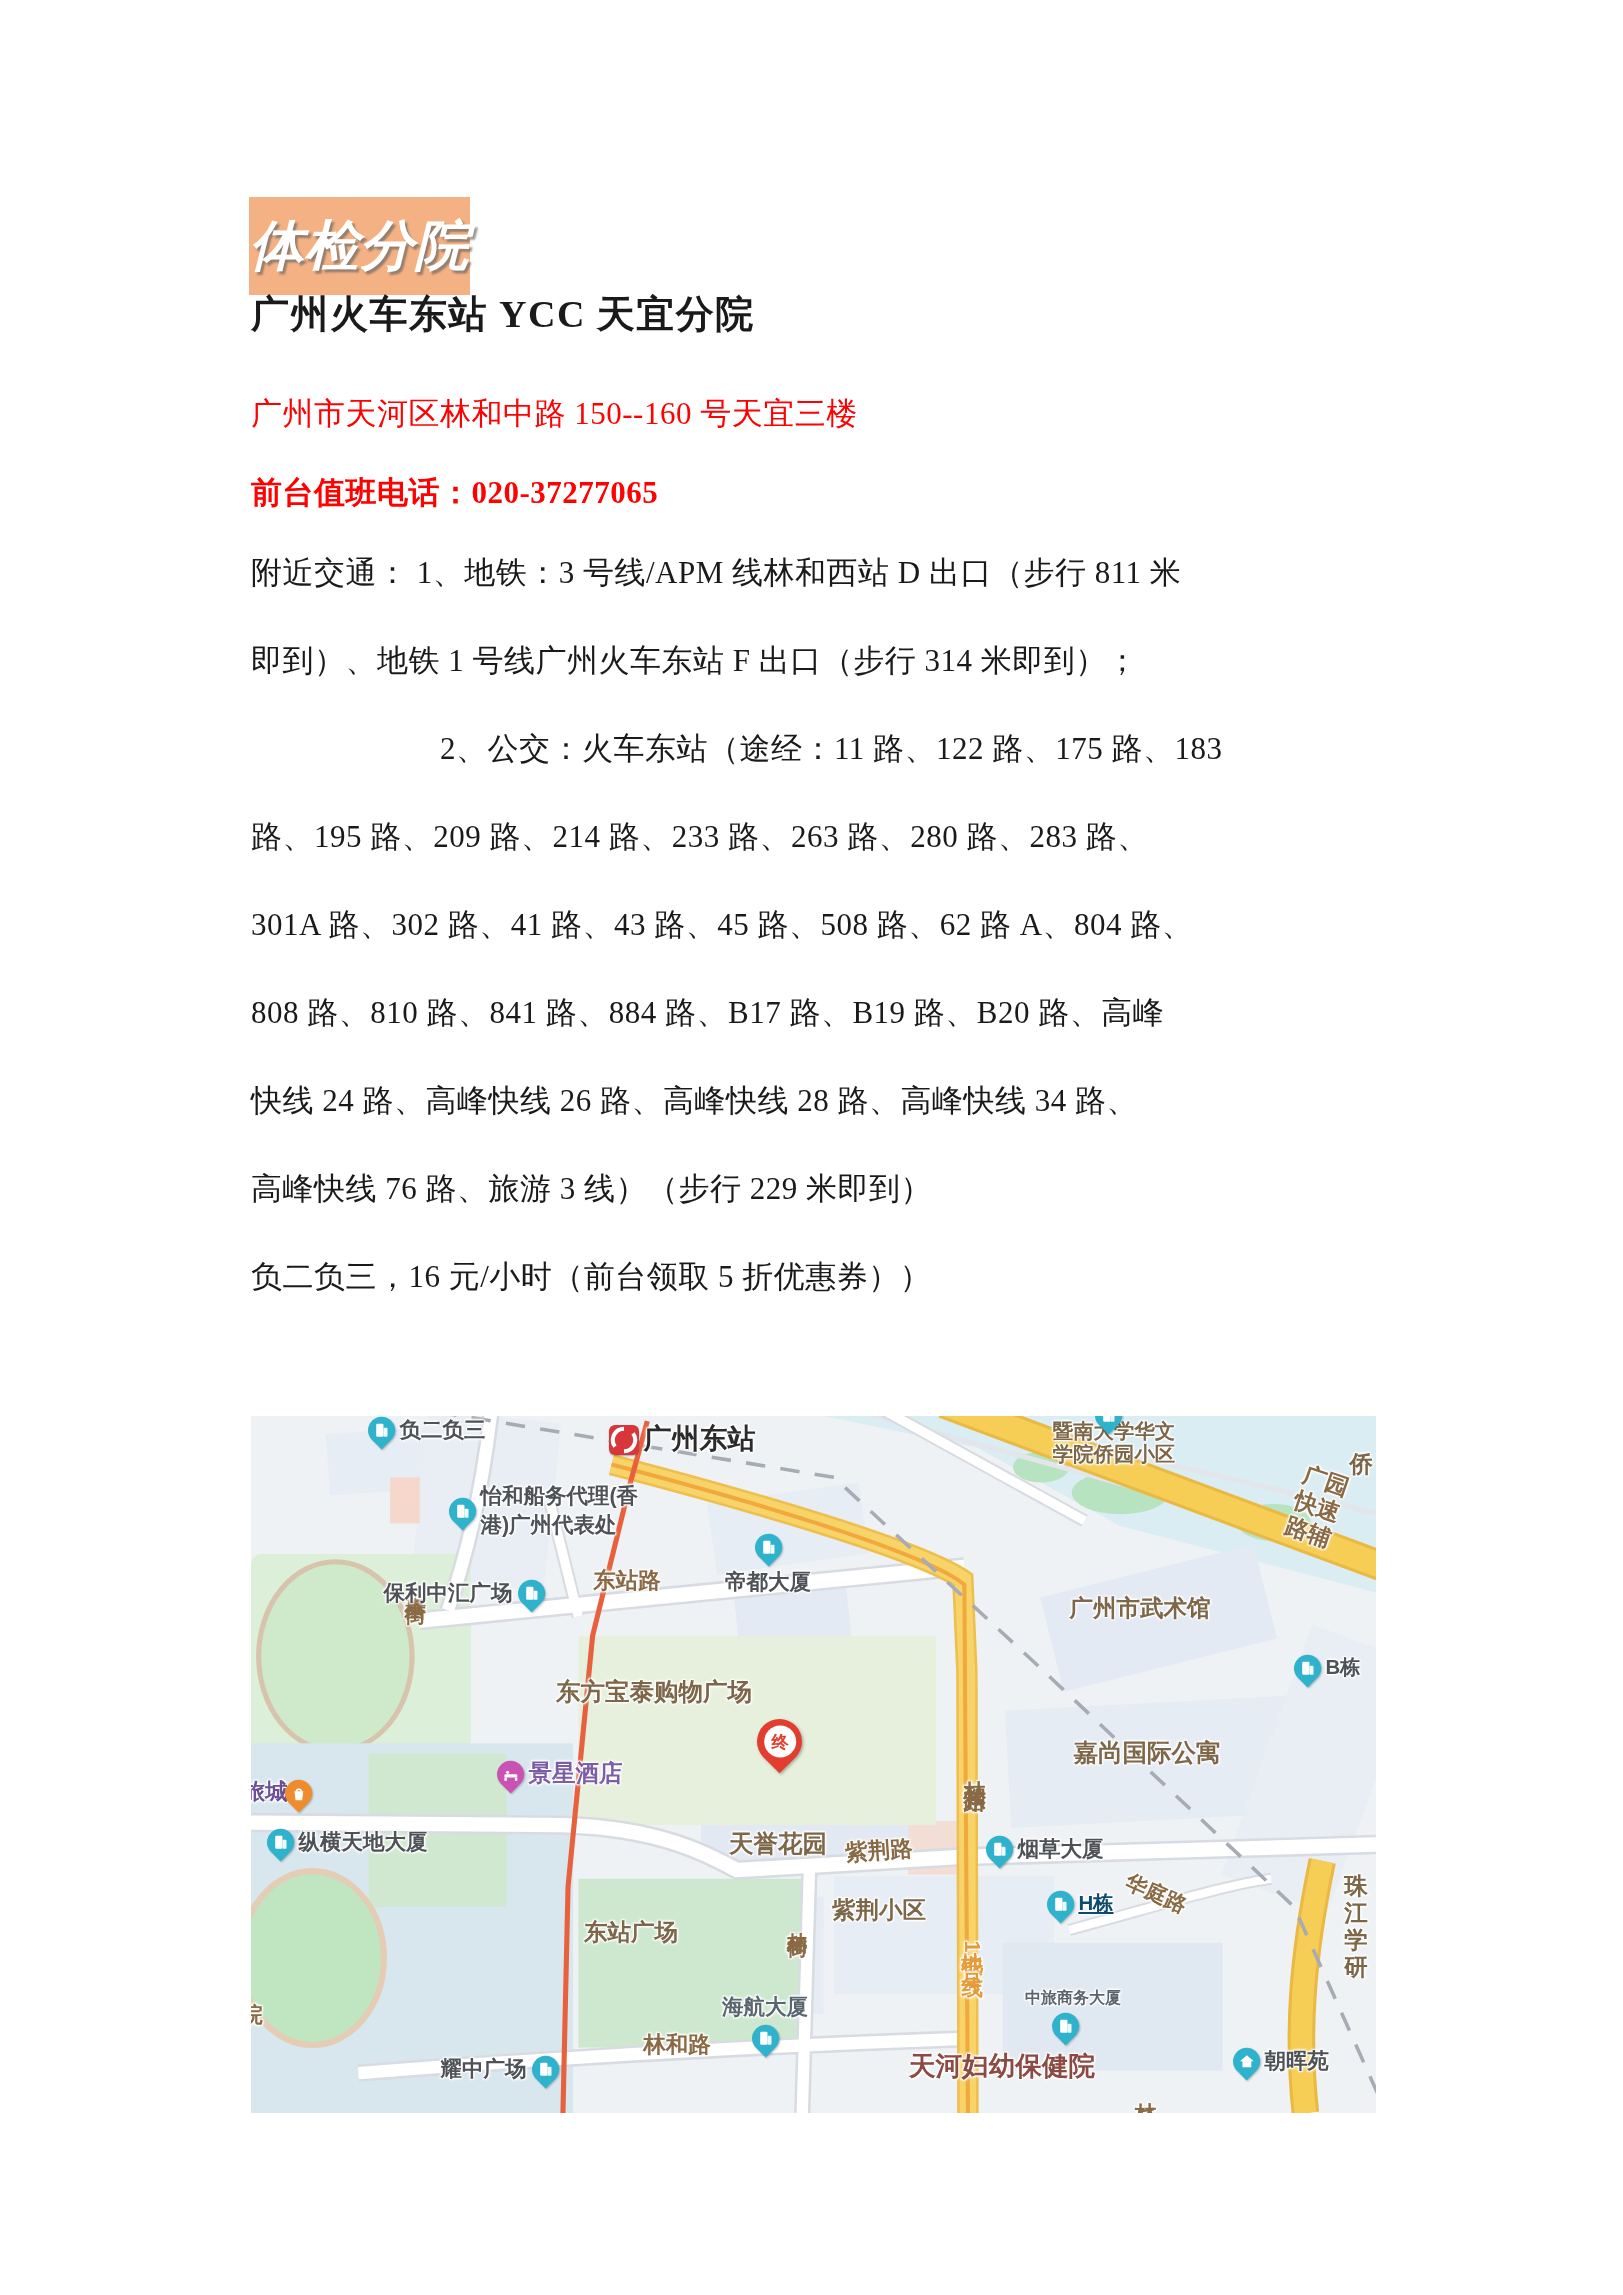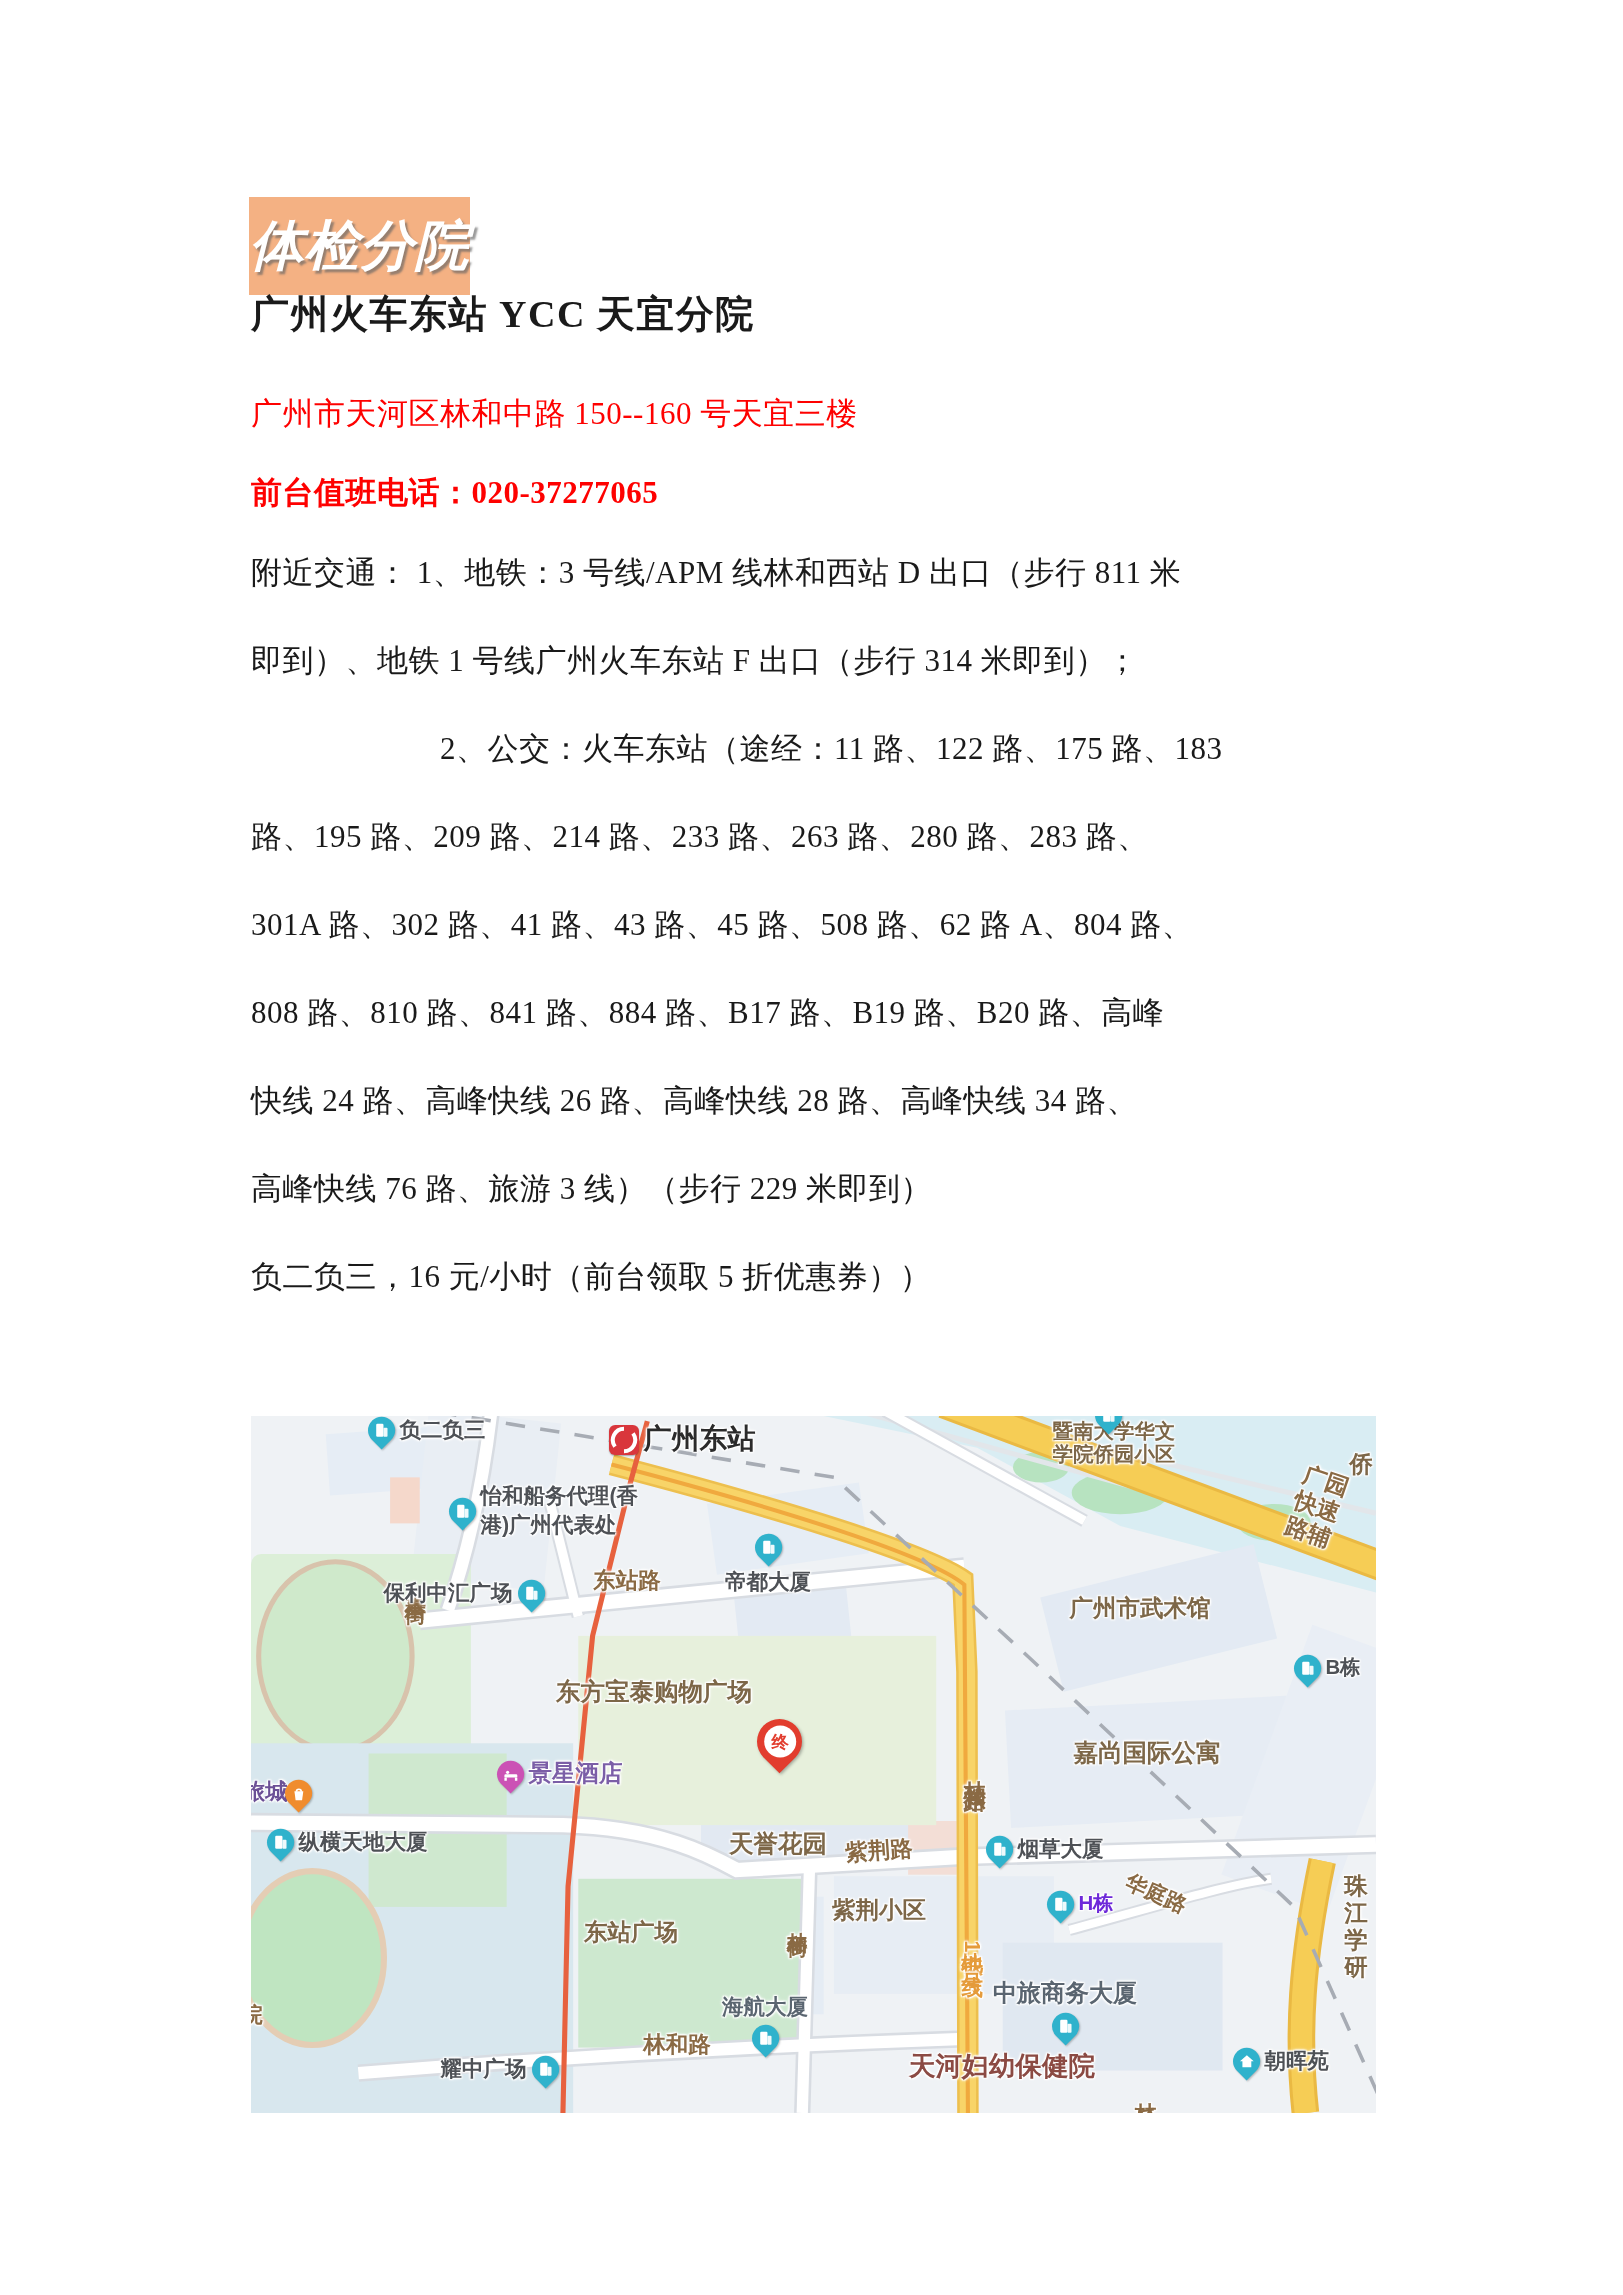--- a/index.html
+++ b/index.html
@@ -237,32 +237,32 @@
         </div>
         <div class="pin-wrap" style="left: 809px; top: 504px;">
           <div class="pin" style="background: rgb(47, 178, 204);">
             <span class="pin-glyph">
               <svg viewBox="0 0 24 24">
                 <rect x="5" y="4" width="9" height="16" rx="1.5" fill="#fff"></rect>
                 <rect x="14" y="9" width="5" height="11" rx="1" fill="#fff" opacity=".92"></rect>
               </svg>
             </span>
           </div>
-          <div class="pin-label" style="font-size: 20.4px; color: #6d28d9; left: 18.4px; top: -17.4px; transform: translateY(-50%); text-align: right; white-space: pre;">H栋</div>
+          <div class="pin-label" style="font-size: 20.4px; color: #0c4a6e; left: 18.4px; top: -17.4px; transform: translateY(-50%); text-align: right; white-space: pre; text-decoration: underline;">H栋</div>
         </div>
         <div class="pin-wrap" style="left: 814px; top: 626px;">
           <div class="pin" style="background: rgb(47, 178, 204);">
             <span class="pin-glyph">
               <svg viewBox="0 0 24 24">
                 <rect x="5" y="4" width="9" height="16" rx="1.5" fill="#fff"></rect>
                 <rect x="14" y="9" width="5" height="11" rx="1" fill="#fff" opacity=".92"></rect>
               </svg>
             </span>
           </div>
-          <div class="pin-label" style="font-size: 24px; color: rgb(90, 101, 112); bottom: 33px; left: 0px; transform: translateX(-50%); white-space: pre;">中旅商务大厦</div>
+          <div class="pin-label" style="font-size: 16px; color: rgb(90, 101, 112); bottom: 33px; left: 8px; transform: translateX(-50%); white-space: pre;">中旅商务大厦</div>
         </div>
         <div class="pin-wrap" style="left: 514px; top: 638px;">
           <div class="pin" style="background: rgb(47, 178, 204);">
             <span class="pin-glyph">
               <svg viewBox="0 0 24 24">
                 <rect x="5" y="4" width="9" height="16" rx="1.5" fill="#fff"></rect>
                 <rect x="14" y="9" width="5" height="11" rx="1" fill="#fff" opacity=".92"></rect>
               </svg>
             </span>
           </div>

